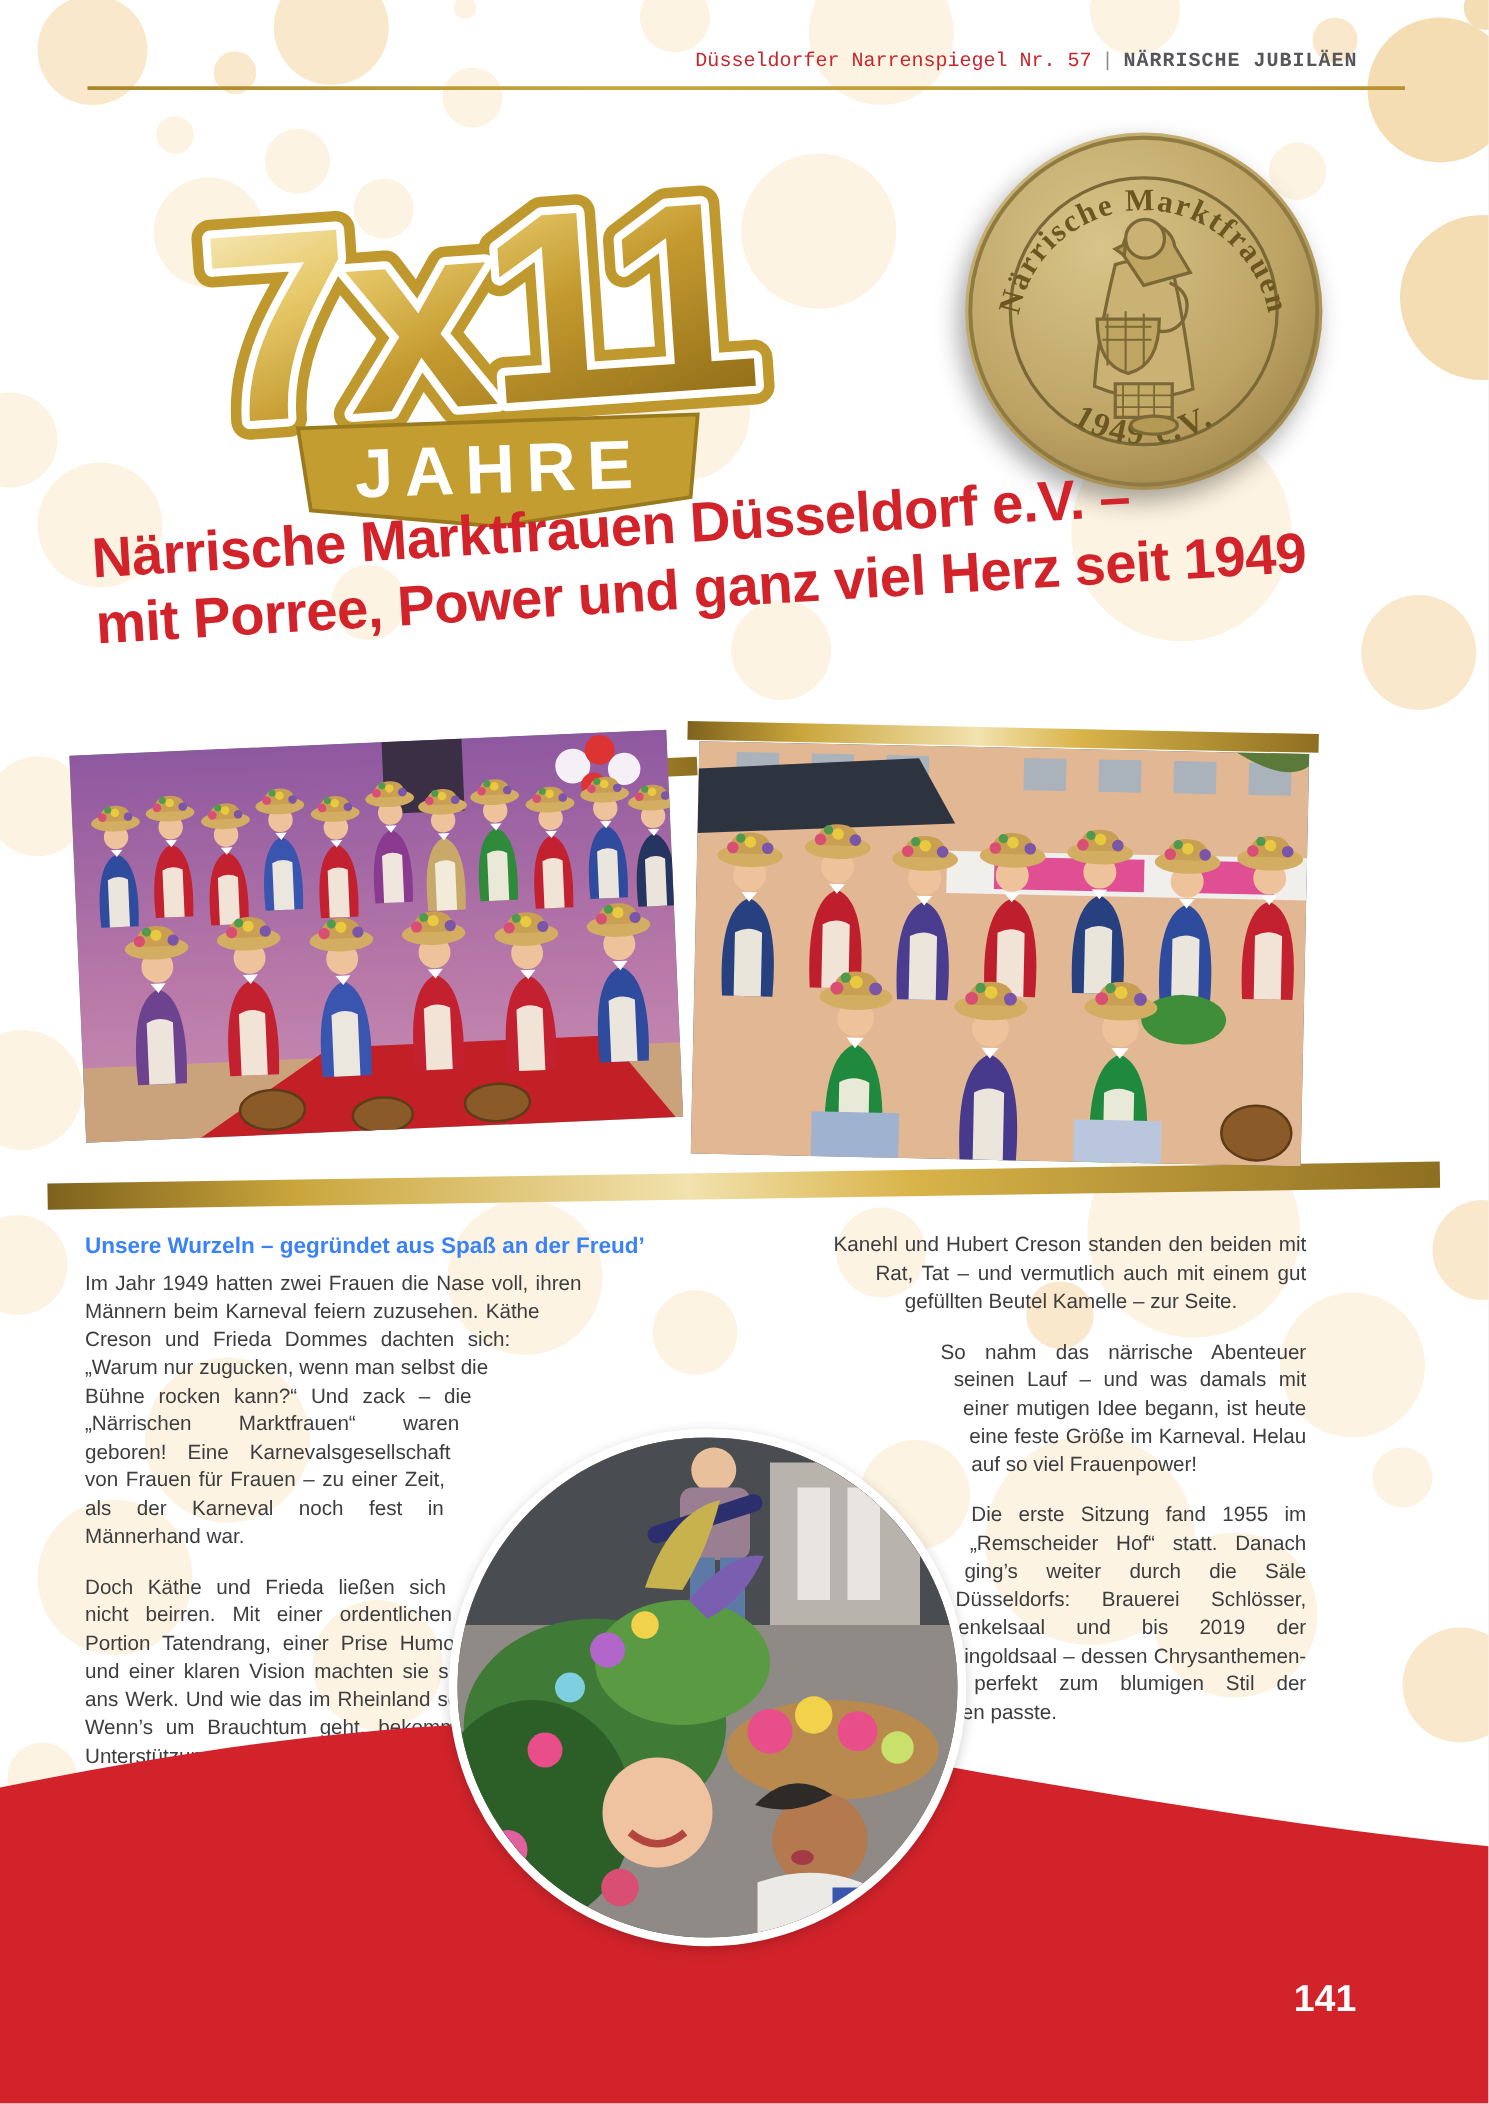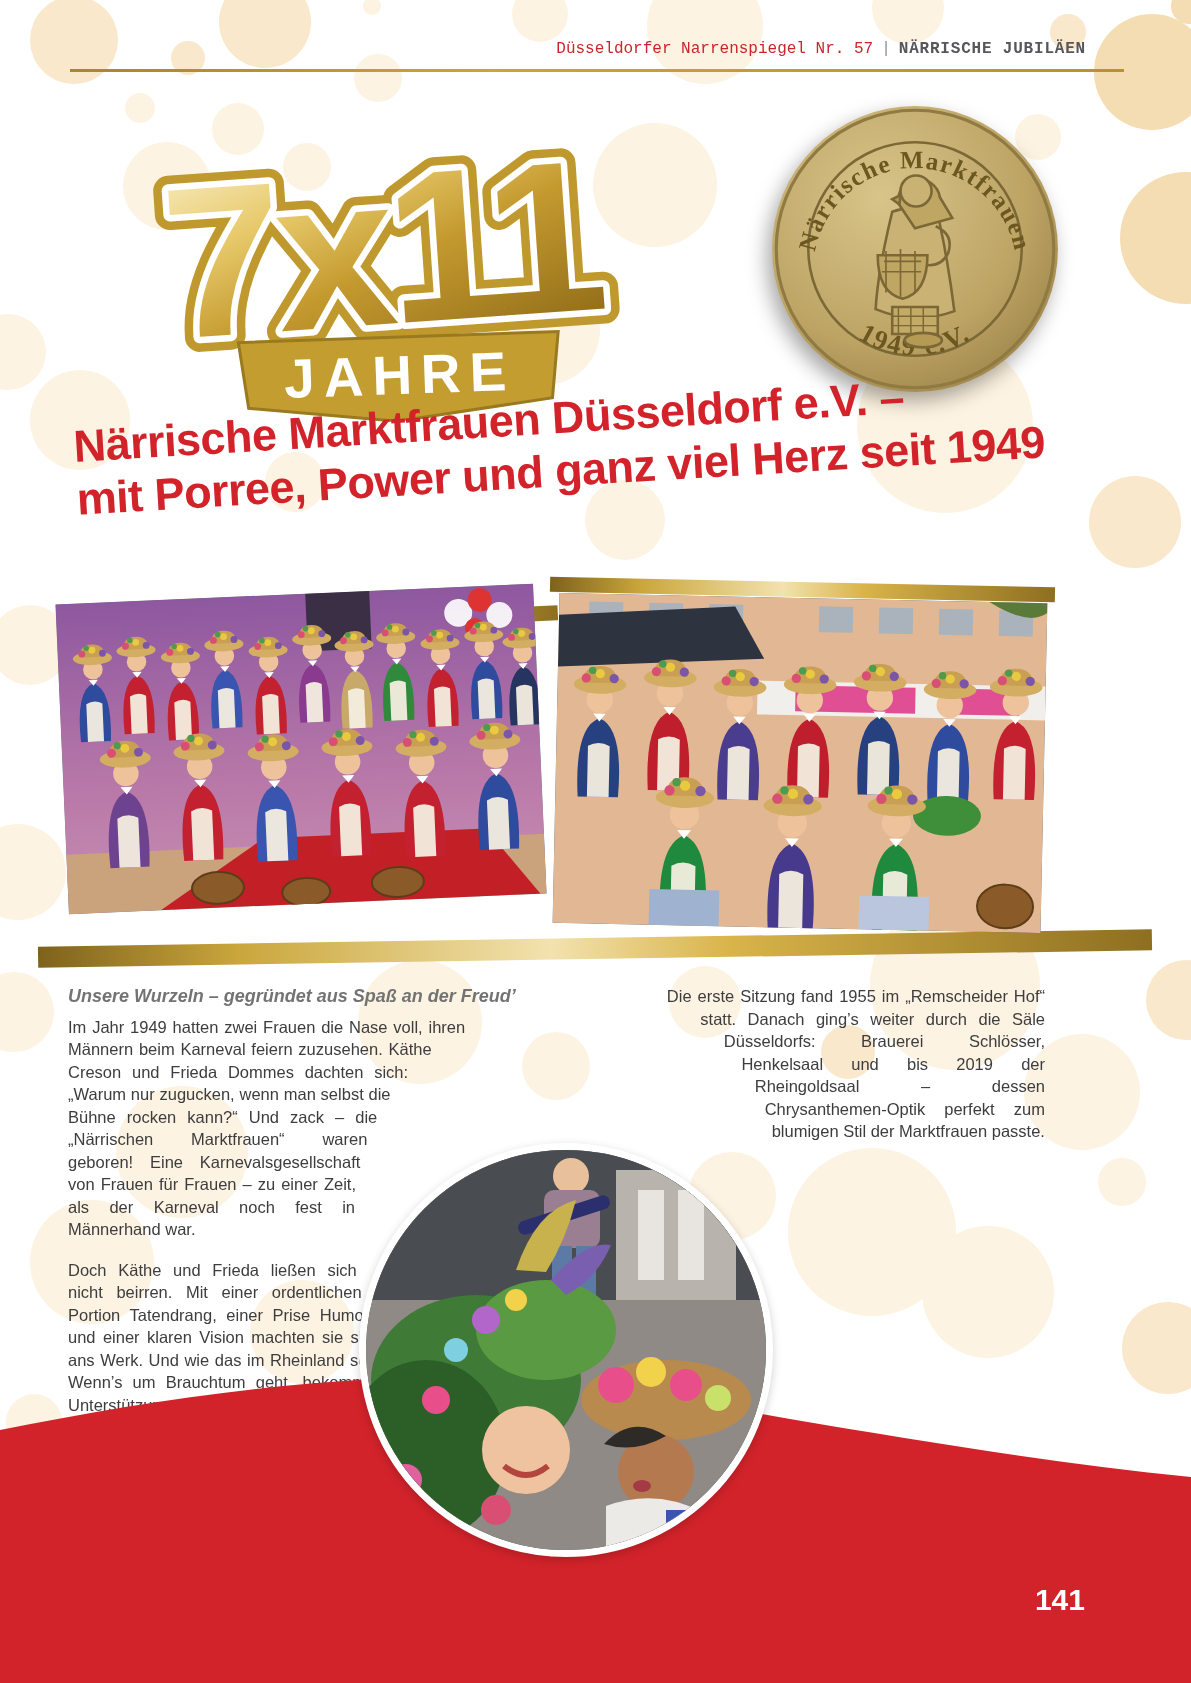--- a/index.html
+++ b/index.html
@@ -38,21 +38,21 @@
   .photo{position:absolute;overflow:hidden;z-index:3;background:#777;}
   .photo-left{left:62px;top:594px;width:478px;height:310px;transform:rotate(-2.5deg);}
   .photo-right{left:556px;top:598px;width:488px;height:330px;transform:rotate(1.2deg);}
 
   
   .col{position:absolute;top:985px;font-size:16.5px;line-height:22.5px;color:#3d3d3f;
        text-align:justify;z-index:4;}
   .col p{margin:0 0 18px 0;}
   .col-left{left:68px;width:477px;}
   .col-right{left:565px;width:480px;}
-  .col h3{margin:0 0 8px 0;font-size:18px;color:#737373;font-style:italic;}
+  .col h3{margin:0 0 8px 0;font-size:18px;color:#3b82f6;}
   .wrap-right{float:right;width:190px;height:270px;margin-top:156px;
               shape-outside:circle(212px at 211px 209px);}
   .wrap-left{float:left;width:212px;height:270px;margin-top:156px;
              shape-outside:circle(212px at 1px 209px);}
 
   
   .circle-photo{position:absolute;left:359px;top:1143px;width:400px;height:400px;
                 border:7px solid #ffffff;border-radius:50%;overflow:hidden;z-index:6;
                 box-shadow:0 3px 10px rgba(0,0,0,0.18);background:#47503e;}
 
@@ -289,20 +289,22 @@
 
   <div class="col col-left">
     <h3>Unsere Wurzeln – gegründet aus Spaß an der Freud’</h3>
     <span class="wrap-right"></span>
     <p>Im Jahr 1949 hatten zwei Frauen die Nase voll, ihren Männern beim Karneval feiern zuzusehen. Käthe Creson und Frieda Dommes dachten sich: „Warum nur zugucken, wenn man selbst die Bühne rocken kann?“ Und zack – die „Närrischen Marktfrauen“ waren geboren! Eine Karnevalsgesellschaft von Frauen für Frauen – zu einer Zeit, als der Karneval noch fest in Männerhand war.</p>
     <p>Doch Käthe und Frieda ließen sich nicht beirren. Mit einer ordentlichen Portion Tatendrang, einer Prise Humor und einer klaren Vision machten sie sich ans Werk. Und wie das im Rheinland so ist: Wenn’s um Brauchtum geht, bekommt man Unterstützung. Albert</p>
   </div>
 
   <div class="col col-right">
     <span class="wrap-left"></span>
+    <p>Kanehl und Hubert Creson standen den beiden mit Rat, Tat – und vermutlich auch mit einem gut gefüllten Beutel Kamelle – zur Seite.</p>
+    <p>So nahm das närrische Abenteuer seinen Lauf – und was damals mit einer mutigen Idee begann, ist heute eine feste Größe im Karneval. Helau auf so viel Frauenpower!</p>
     <p>Die erste Sitzung fand 1955 im „Remscheider Hof“ statt. Danach ging’s weiter durch die Säle Düsseldorfs: Brauerei Schlösser, Henkelsaal und bis 2019 der Rheingoldsaal – dessen Chrysanthemen-Optik perfekt zum blumigen Stil der Marktfrauen passte.</p>
   </div>
 
   <svg class="wave" viewBox="0 0 1191 353">
     <path d="M0,100 C150,70 320,44 480,48 C600,51 680,70 790,89 C920,111 1060,134 1191,147 L1191,353 L0,353 Z" fill="#d2232a"></path>
   </svg>
 
   <div class="circle-photo">
     <svg width="400" height="400" viewBox="0 0 400 400">
       <rect width="400" height="400" fill="#8f8a86"></rect>

